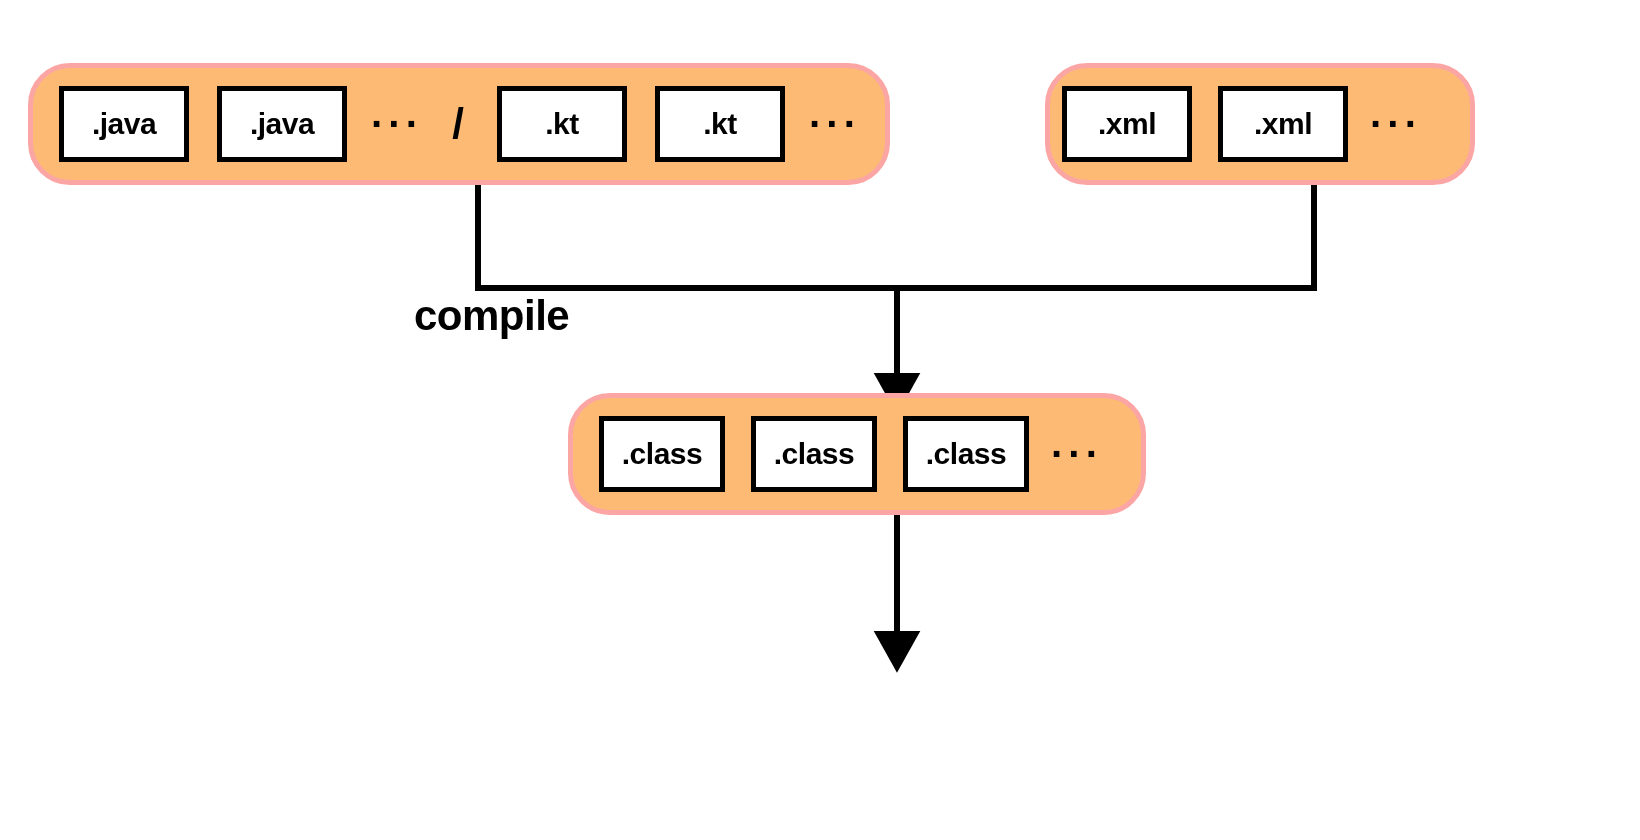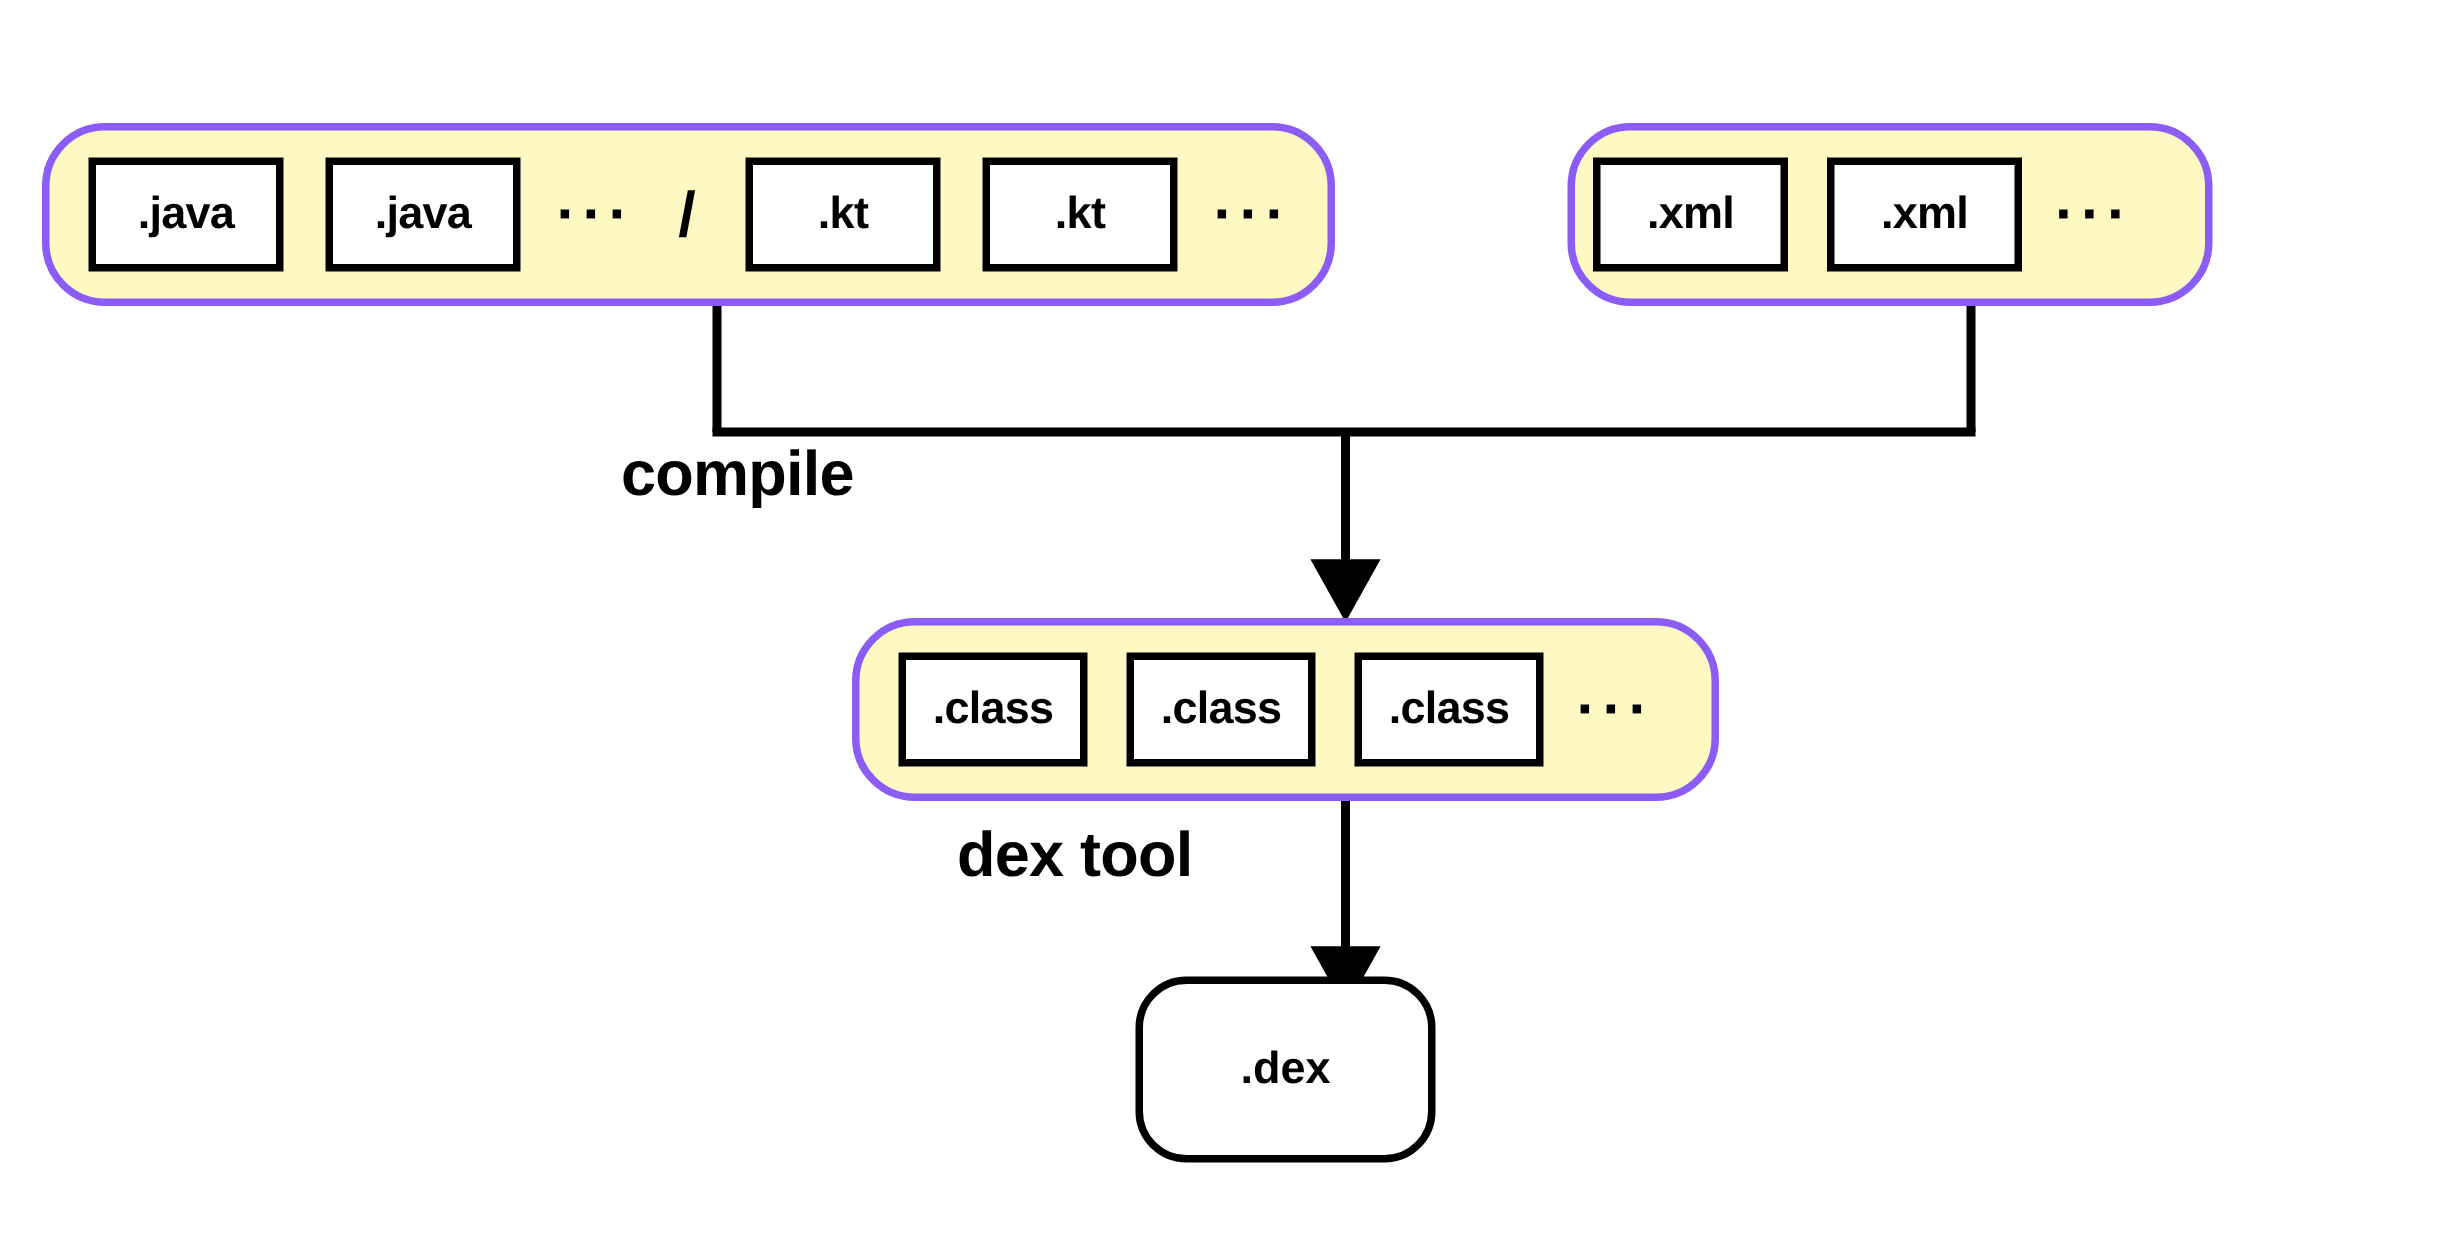--- a/index.html
+++ b/index.html
@@ -15,26 +15,25 @@
     position: relative;
     width: 1640px;
     height: 840px;
     background: #ffffff;
     overflow: hidden;
   }
   
   .group {
     position: absolute;
     box-sizing: border-box;
-    border: 5px solid #8b5cf6;
+    border: 5px solid #fca5a5;
     border-radius: 42px;
-    background: #fef9c3;
+    background: #fdba74;
     display: flex;
     align-items: center;
-    margin-top: 19px;
   }
   
   .filebox {
     box-sizing: border-box;
     border: 5px solid #000000;
     background: #ffffff;
     display: flex;
     align-items: center;
     justify-content: center;
     font-weight: bold;
@@ -126,17 +125,15 @@
 
   <div class="edge-label" style="left:370px; top:292px; font-size:42px;margin-left:44px;">compile</div>
 
   <div class="group" style="left:568px; top:393px; width:578px; height:122px; padding:0 26px; gap:26px;">
     <div class="filebox" style="width:126px; height:76px; font-size:30px;">.class</div>
     <div class="filebox" style="width:126px; height:76px; font-size:30px;">.class</div>
     <div class="filebox" style="width:126px; height:76px; font-size:30px;">.class</div>
     <div class="ellipsis" style="font-size:40px; width:44px;">···</div>
   </div>
 
-  <div class="edge-label" style="left:638px; top:546px; font-size:42px;">dex tool</div>
 
-  <div class="terminal" style="left:757px; top:651px; width:200px; height:124px; font-size:30px;">.dex</div>
 
 </div>
 
 </body></html>

